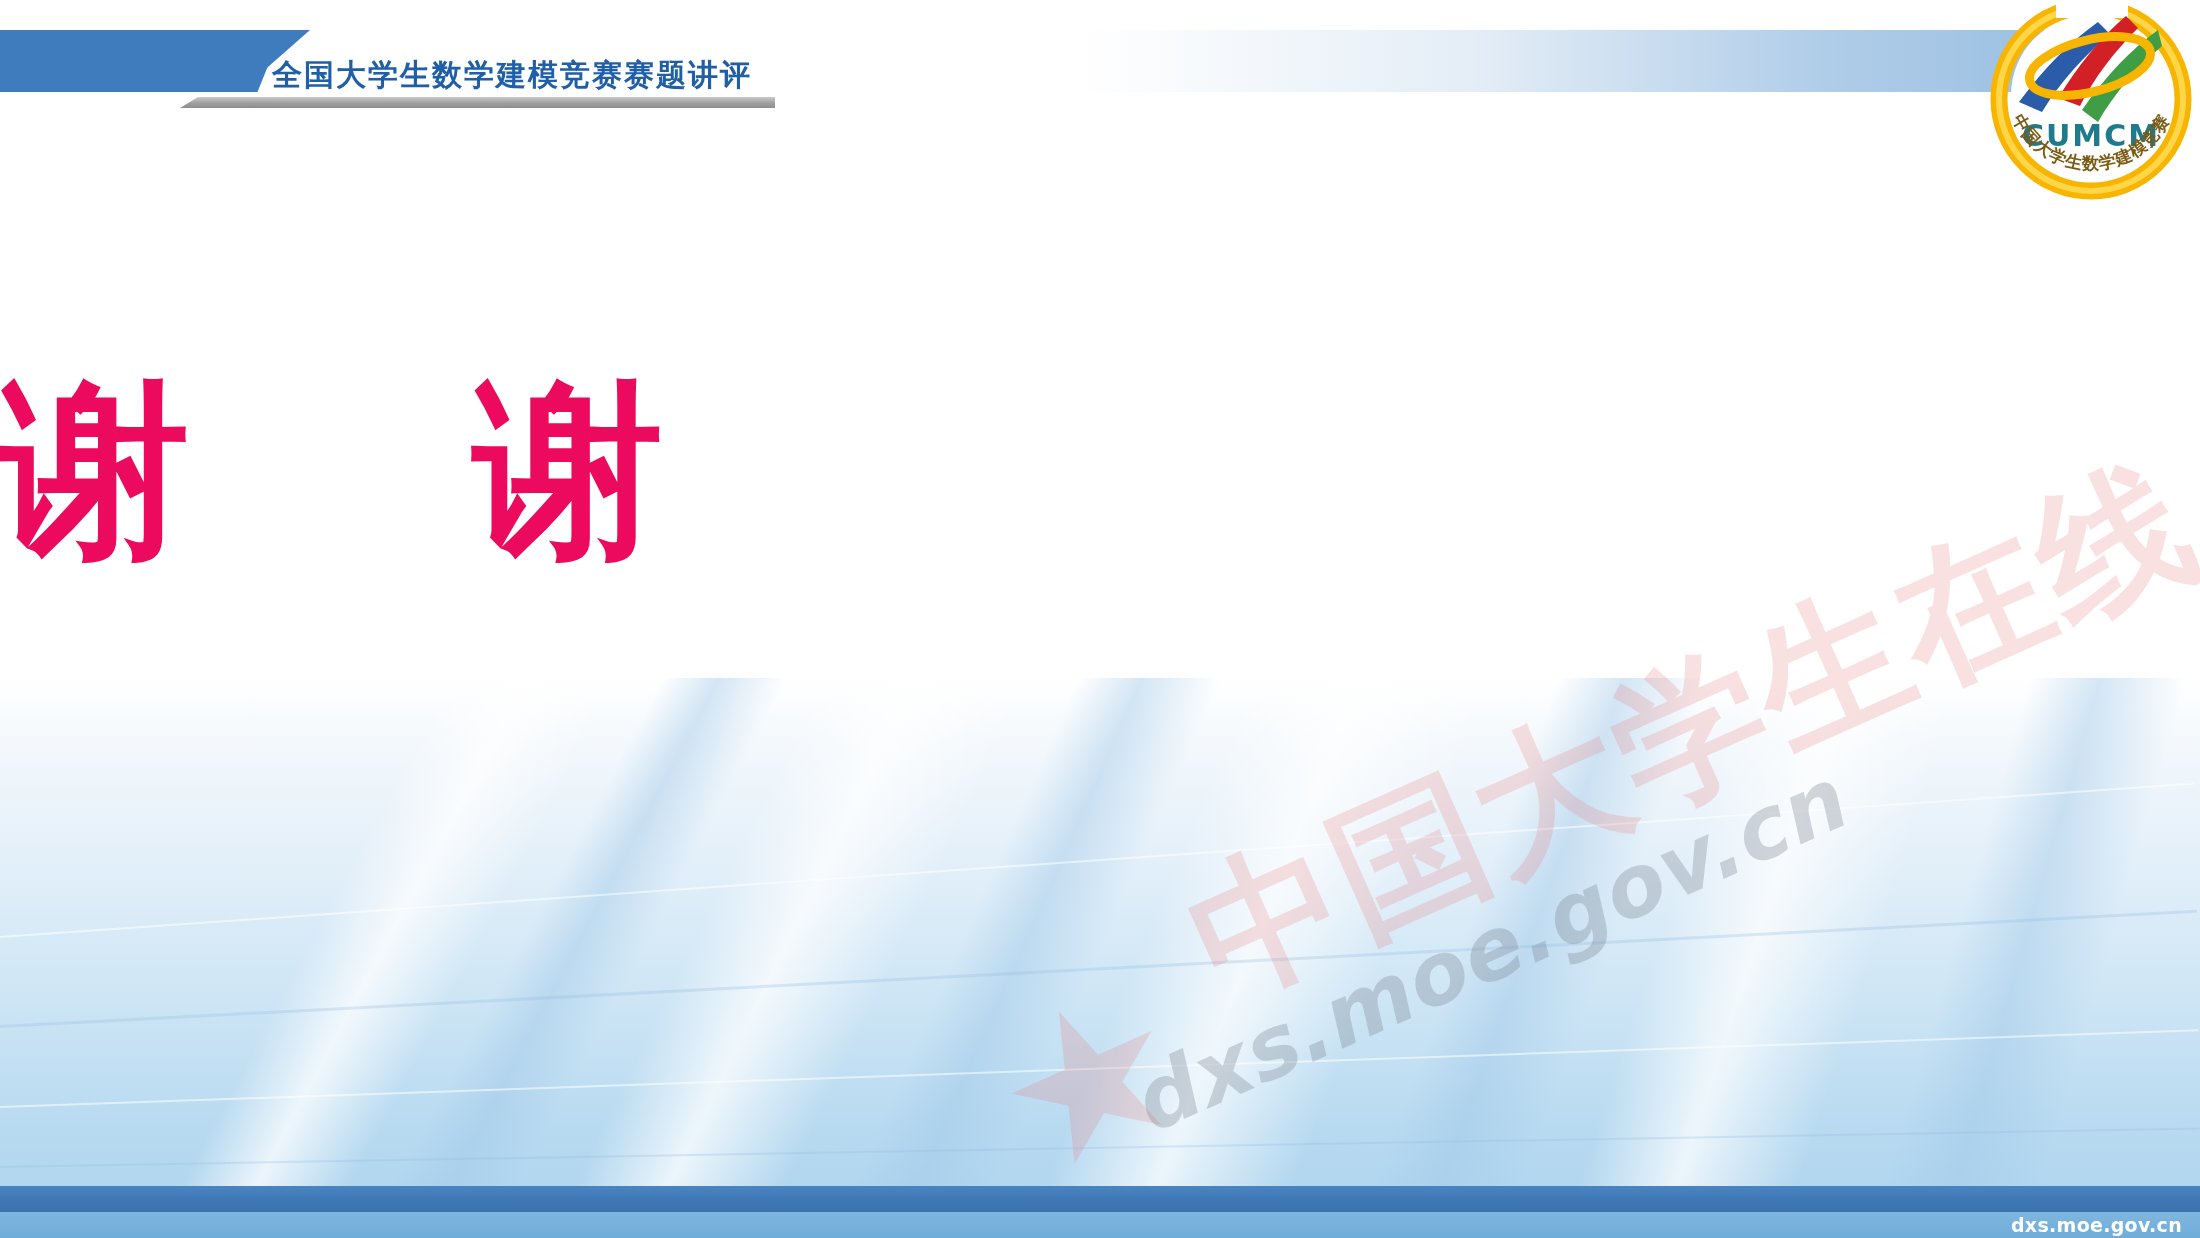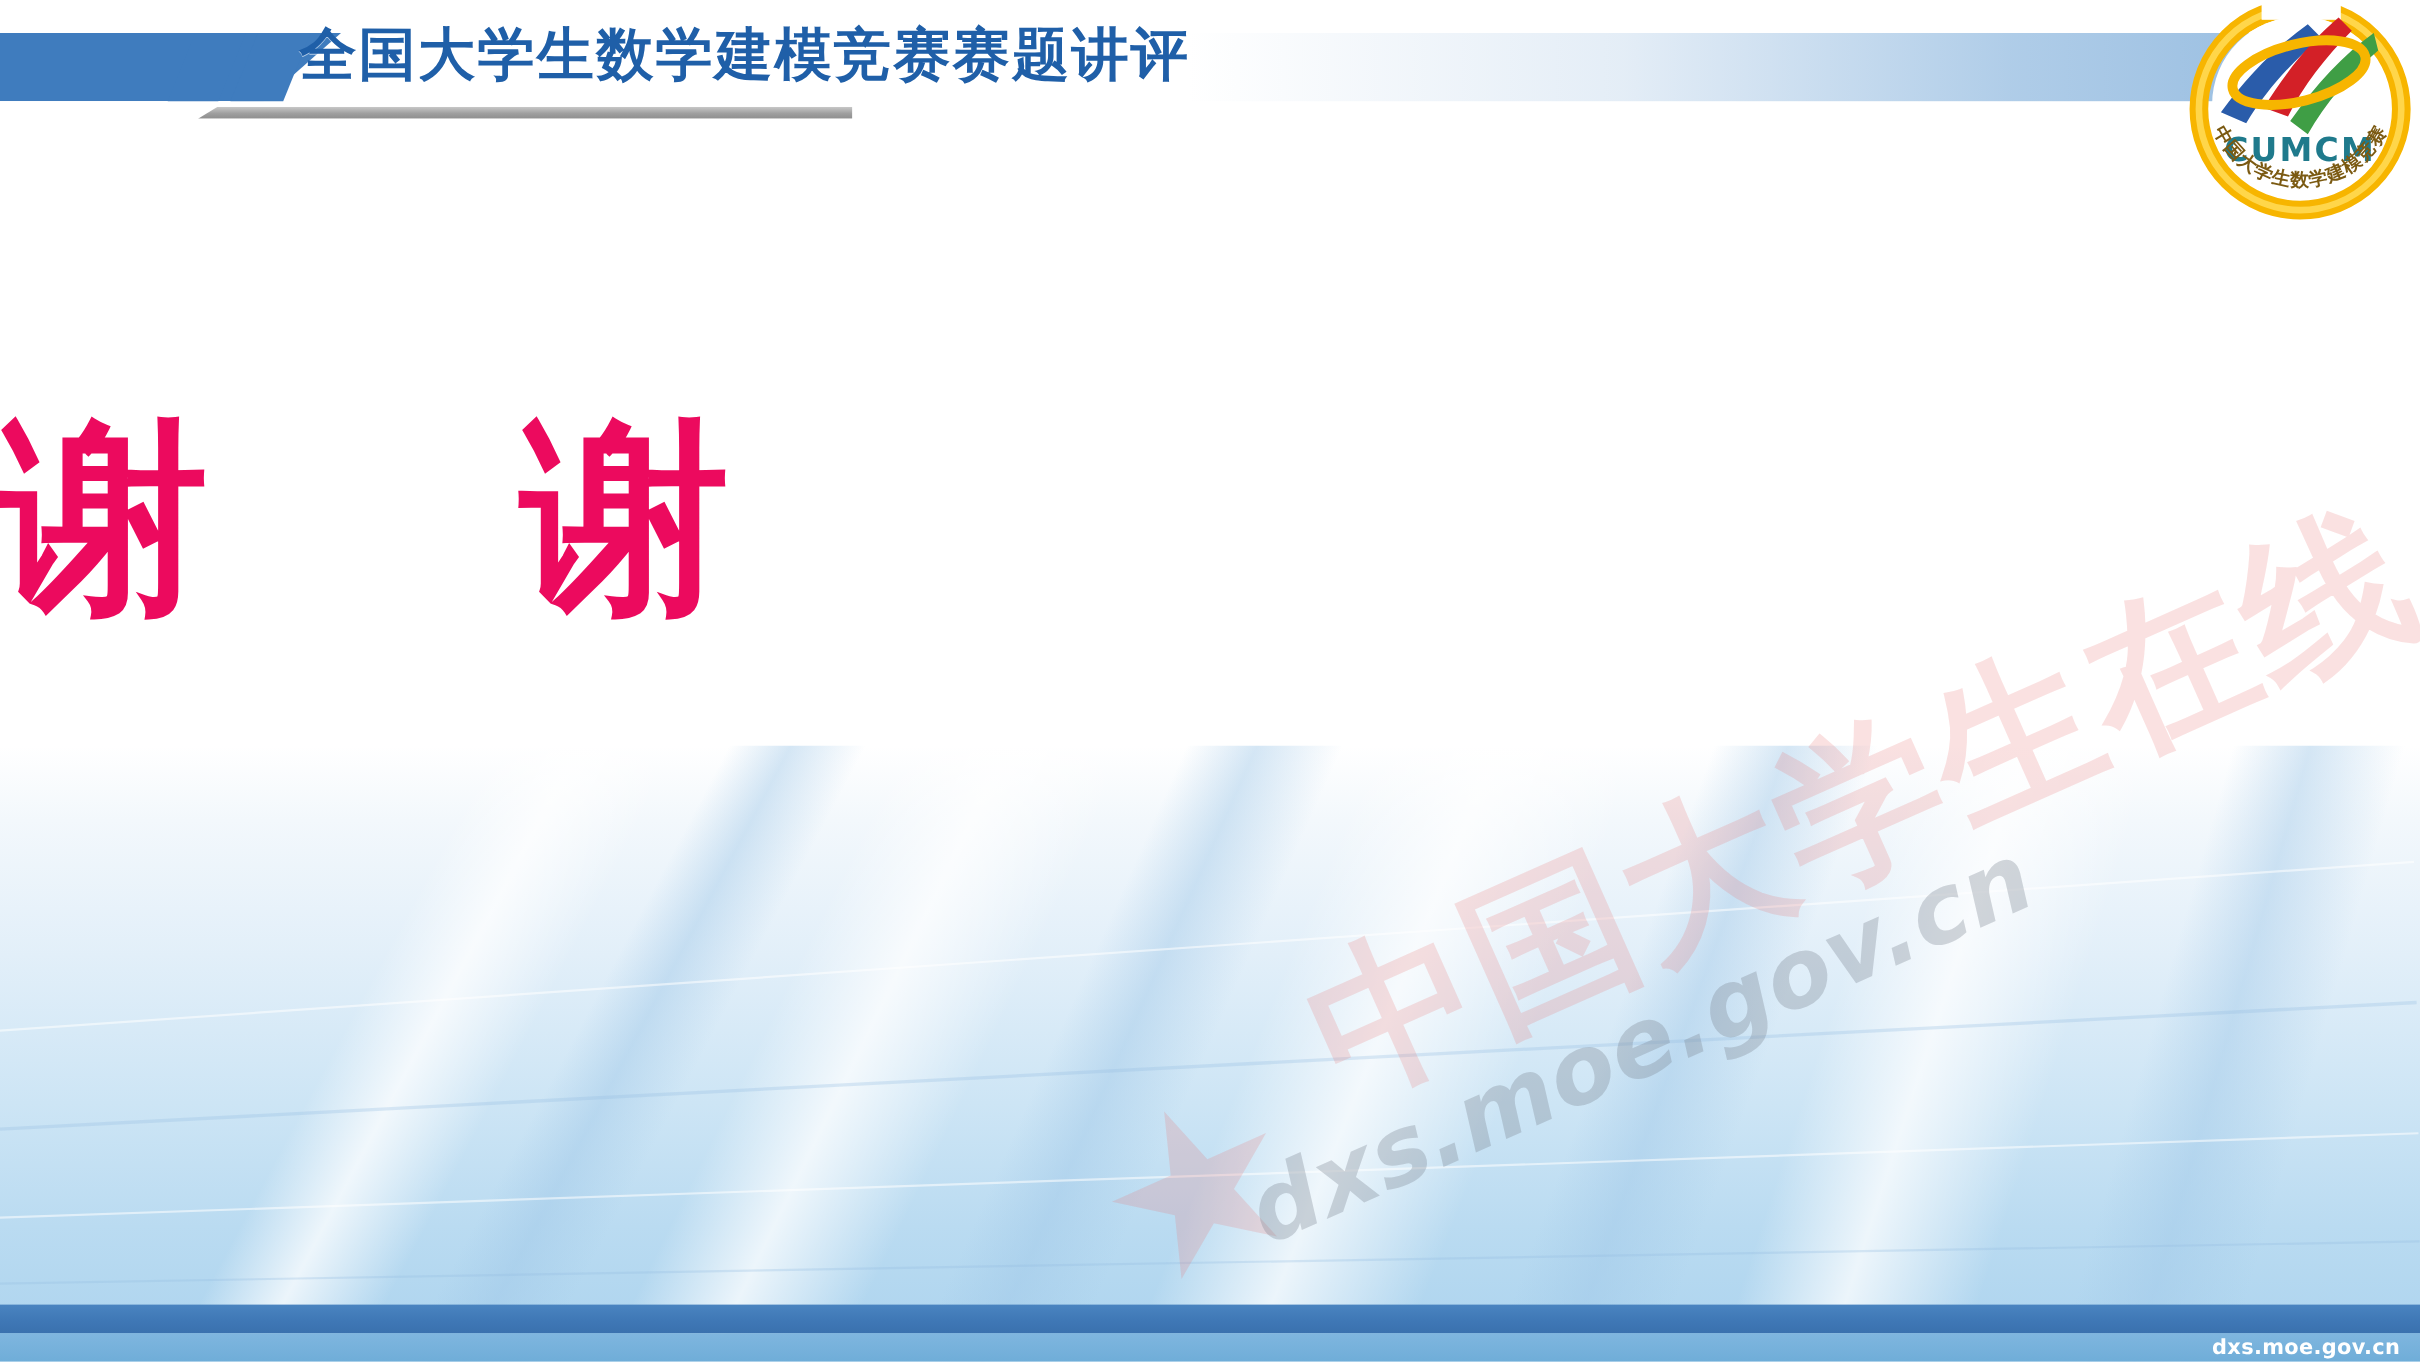--- a/index.html
+++ b/index.html
@@ -71,25 +71,25 @@
     position:absolute;left:165px;top:30px;width:46px;height:62px;
     background:#3f7cbe;
     transform:skewX(-22deg);
   }
   .hdr-slash2{
     position:absolute;left:222px;top:30px;width:48px;height:62px;
     background:#3f7cbe;
     transform:skewX(-22deg);
   }
   .hdr-title{
-    position:absolute;left:272px;top:16px;height:70px;line-height:70px;
+    position:absolute;left:272px;top:40px;height:70px;line-height:70px;
     color:#1f5fa8;
     font-family:"Liberation Serif", serif;
     font-weight:bold;
-    font-size:52px;
+    font-size:30px;
     letter-spacing:2px;
     white-space:nowrap;
     text-shadow:0 1px 0 rgba(255,255,255,.6);
   }
   .hdr-rule{
     position:absolute;left:180px;top:97px;width:595px;height:11px;
     background:linear-gradient(to bottom,#c9c9c9 0%,#9f9f9f 55%,#8e8e8e 100%);
     clip-path:polygon(3% 0, 100% 0, 100% 100%, 0% 100%);
   }
 

